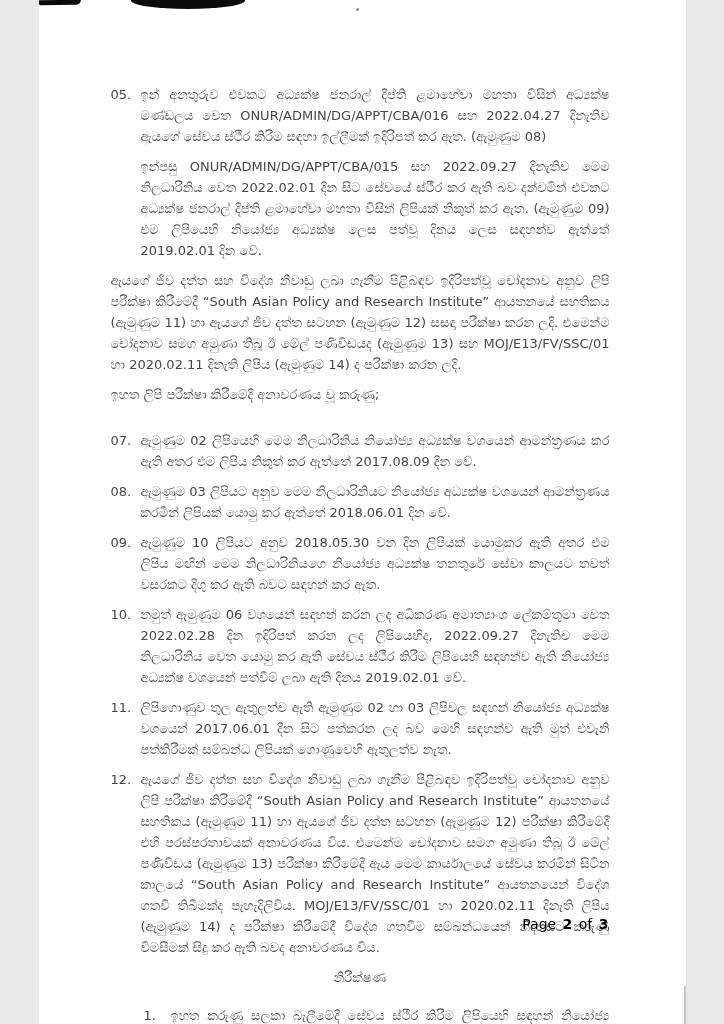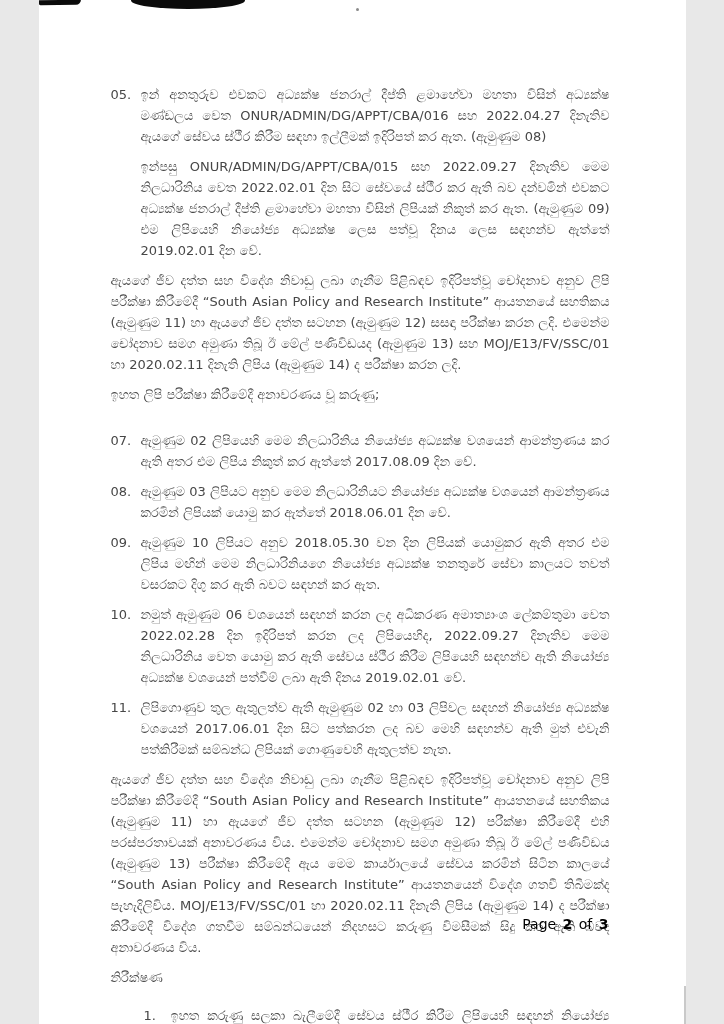--- a/index.html
+++ b/index.html
@@ -17,21 +17,21 @@
     top:84px;left:0;right:0;
     padding:0 76px 0 72px;
     font-size:13px;
     line-height:21px;
   }
   .item{display:flex;margin-bottom:9px;}
   .item .num{width:30px;flex-shrink:0;}
   .item .txt{flex:1;text-align:justify;}
   .sub-item{margin-top:0;}
   .note-line{margin:4px 0 25px 0;text-align:left;}
-  .obs-heading{margin:8px 0 17px 0;text-align:left;}
+  .obs-heading{margin:8px 0 17px 0;text-align:center;}
   .observations{margin-left:33px;}
   .observations .item .num{width:27px;}
   .footer{
     position:absolute;
     top:916px;right:76px;
     font-size:14px;color:#000000;
   }
   .footer .bold{font-weight:bold;}
   .footer span{margin:0 1px;}
   
@@ -88,20 +88,21 @@
       <span class="num">10.</span>
       <span class="txt">නමුත් ඇමුණුම 06 වශයෙන් සඳහන් කරන ලද අධිකරණ අමාත්‍යාංශ ලේකම්තුමා වෙත 2022.02.28 දින ඉදිරිපත් කරන ලද ලිපියෙහිද, 2022.09.27 දිනැතිව මෙම නිලධාරිනිය වෙත යොමු කර ඇති සේවය ස්ථීර කිරීම ලිපියෙහි සඳහන්ව ඇති නියෝජ්‍ය අධ්‍යක්ෂ වශයෙන් පත්වීම් ලබා ඇති දිනය 2019.02.01 වේ.</span>
     </div>
 
     <div class="item">
       <span class="num">11.</span>
       <span class="txt">ලිපිගොණුව තුල ඇතුලත්ව ඇති ඇමුණුම 02 හා 03 ලිපිවල සඳහන් නියෝජ්‍ය අධ්‍යක්ෂ වශයෙන් 2017.06.01 දින සිට පත්කරන ලද බව මෙහි සඳහන්ව ඇති මුත් එවැනි පත්කිරීමක් සම්බන්ධ ලිපියක් ගොණුවෙහි ඇතුලත්ව නැත.</span>
     </div>
 
     <div class="item">
+      <span class="num">12.</span>
       <span class="txt">ඇයගේ ජීව දත්ත සහ විදේශ නිවාඩු ලබා ගැනීම පිළිබඳව  ඉදිරිපත්වූ චෝදනාව අනුව ලිපි පරීක්ෂා කිරීමේදී “South Asian Policy and Research Institute” ආයතනයේ සහතිකය (ඇමුණුම 11) හා ඇයගේ ජීව දත්ත සටහන (ඇමුණුම 12) පරීක්ෂා කිරීමේදී එහි පරස්පරතාවයක් අනාවරණය විය. එමෙන්ම චෝදනාව සමග අමුණා තිබූ ඊ මේල් පණිවිඩය (ඇමුණුම 13) පරීක්ෂා කිරීමේදී ඇය මෙම කාර්යාලයේ සේවය කරමින් සිටින කාලයේ “South Asian Policy and Research Institute” ආයතනයෙන් විදේශ ගතවී තිබීමක්ද පැහැදිලිවිය. MOJ/E13/FV/SSC/01 හා 2020.02.11 දිනැති ලිපිය (ඇමුණුම 14) ද පරීක්ෂා කිරීමේදී විදේශ ගතවීම සම්බන්ධයෙන් නිදහසට කරුණු විමසීමක් සිදු කර ඇති බවද අනාවරණය විය.</span>
     </div>
 
     <div class="obs-heading">නිරීක්ෂණ</div>
 
     <div class="observations">
       <div class="item">
         <span class="num">1.</span>
         <span class="txt">ඉහත කරුණු සලකා බැලීමේදී සේවය ස්ථීර කිරීම ලිපියෙහි සඳහන් නියෝජ්‍ය අධ්‍යක්ෂ ලෙස පත්වීම් ලද දිනය2019 .02. වන අතර 012017 වර්ෂයේ ,2018 වර්ෂයන්හි නිකුත් කර ඇති අංක 02, 03,  10යන ඇමුනුම් වල නියෝජ්‍ය අධ්‍යක්ෂ වශයෙන් සඳහන් වී ඇති මුත් එම පත්වීම් දිනය සනාථ කිරීමට ලේඛන නොමැති බව පෙනී යයි. .</span>
       </div>

